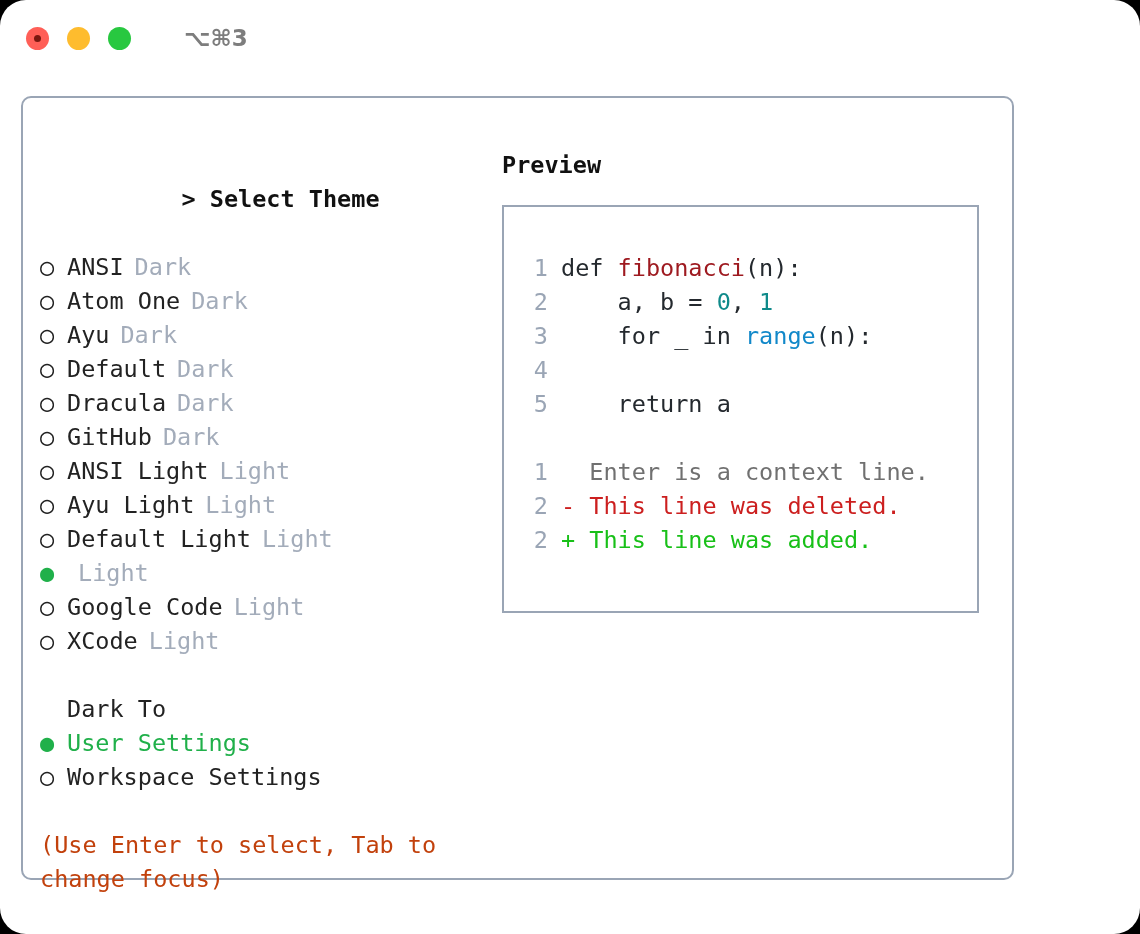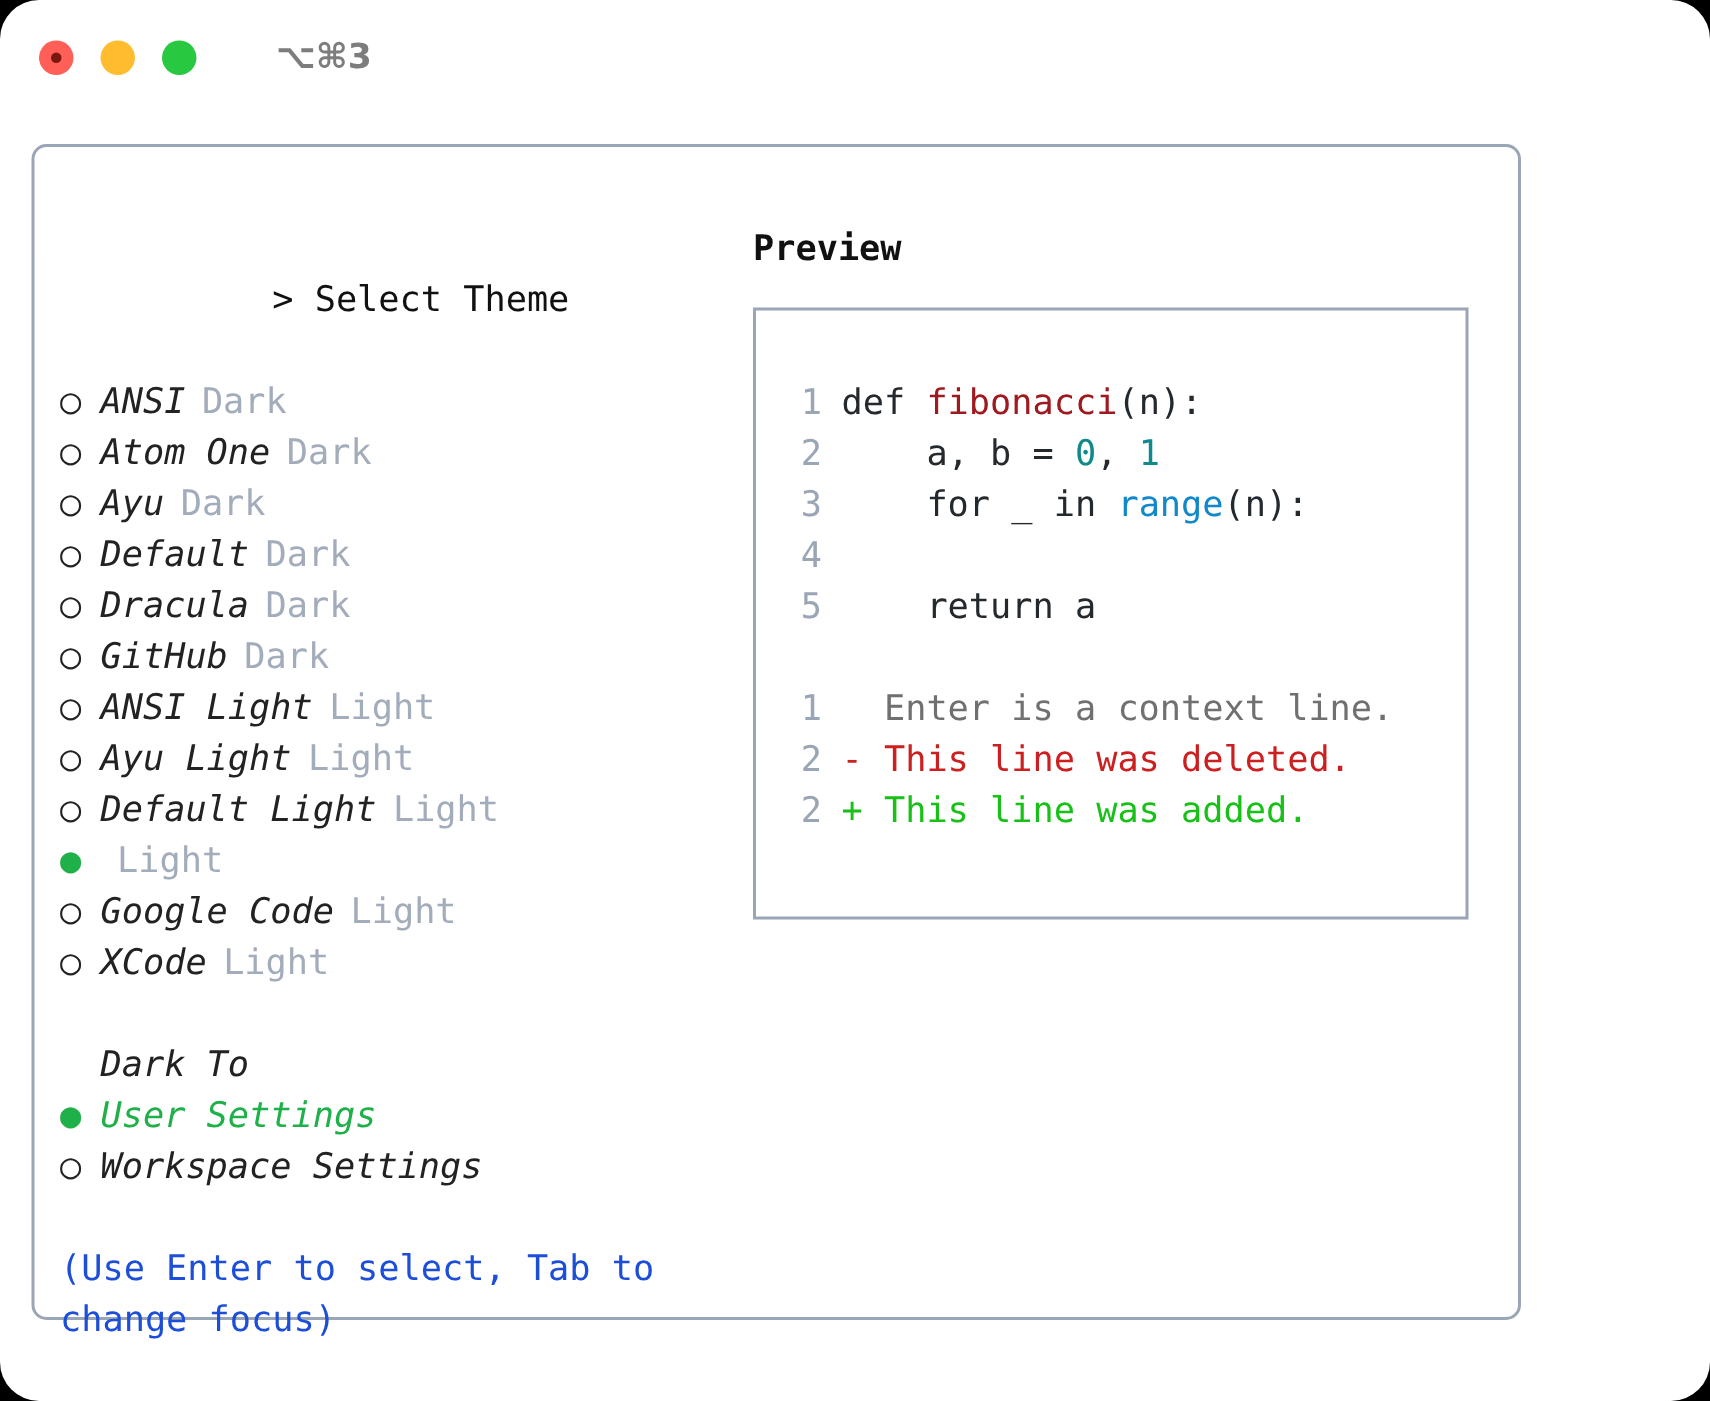--- a/index.html
+++ b/index.html
@@ -82,50 +82,50 @@
     display: flex;
     padding: 50px 0 0 17px;
     box-sizing: border-box;
   }
   .col-left  { width: 462px; flex: none; }
   .col-right { flex: 1; }
 
   
   .heading {
     font-size: 23.5px;
-    font-weight: normal;
+    font-weight: bold;
     color: #111111;
     line-height: 34px;
     white-space: pre;
   }
   .row {
     display: flex;
     align-items: baseline;
     line-height: 34px;
     white-space: pre;
     font-size: 23.5px;
   }
   .marker {
     width: 27px;
     flex: none;
     font-size: 23.5px;
     line-height: 34px;
     color: #222222;
   }
   .marker.sel { color: #20b04a; }
-  .label { color: #222222; font-style: italic; }
+  .label { color: #222222; }
   .label.sel { color: #20b04a; }
   .tag {
     color: #a3acba;
     margin-left: 11px;
   }
   .gap { height: 34px; }
 
   .hint {
-    color: #1d4ed8;
+    color: #c2410c;
     font-size: 23.5px;
     line-height: 34px;
     width: 420px;
     white-space: normal;
   }
 
   
   .preview-title {
     font-size: 23.5px;
     font-weight: bold;

